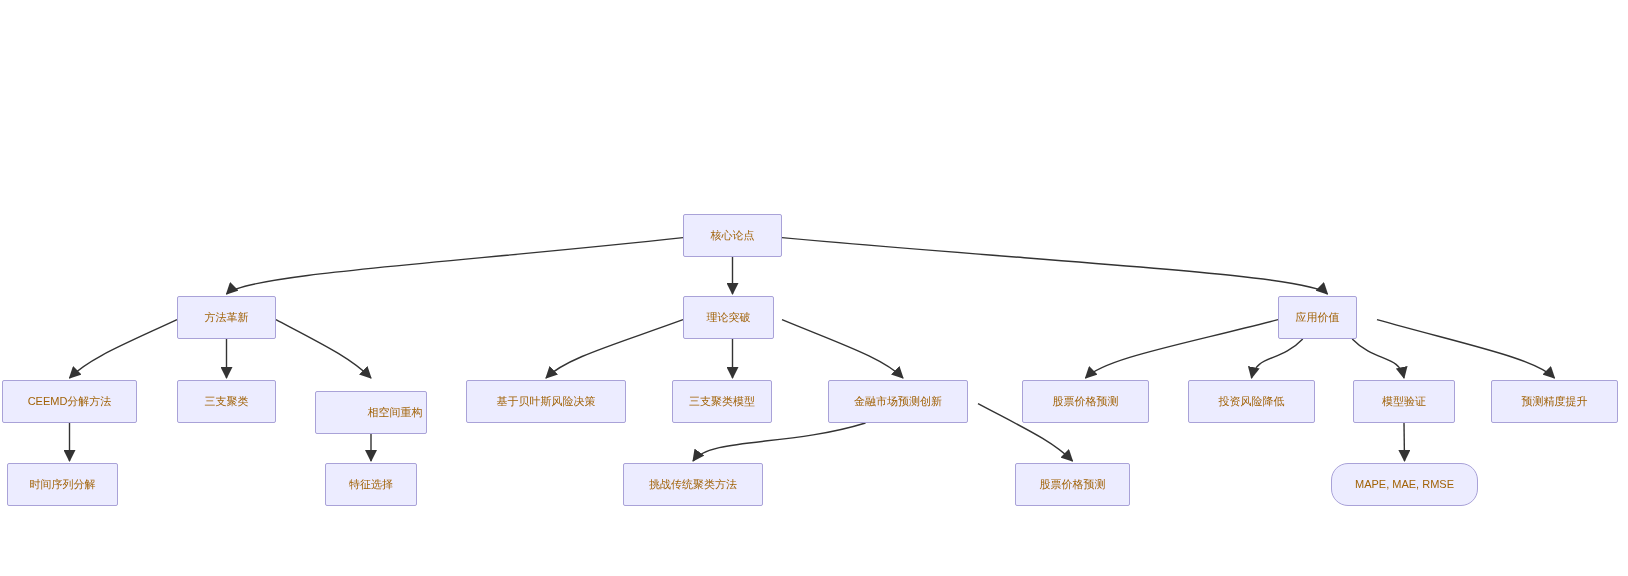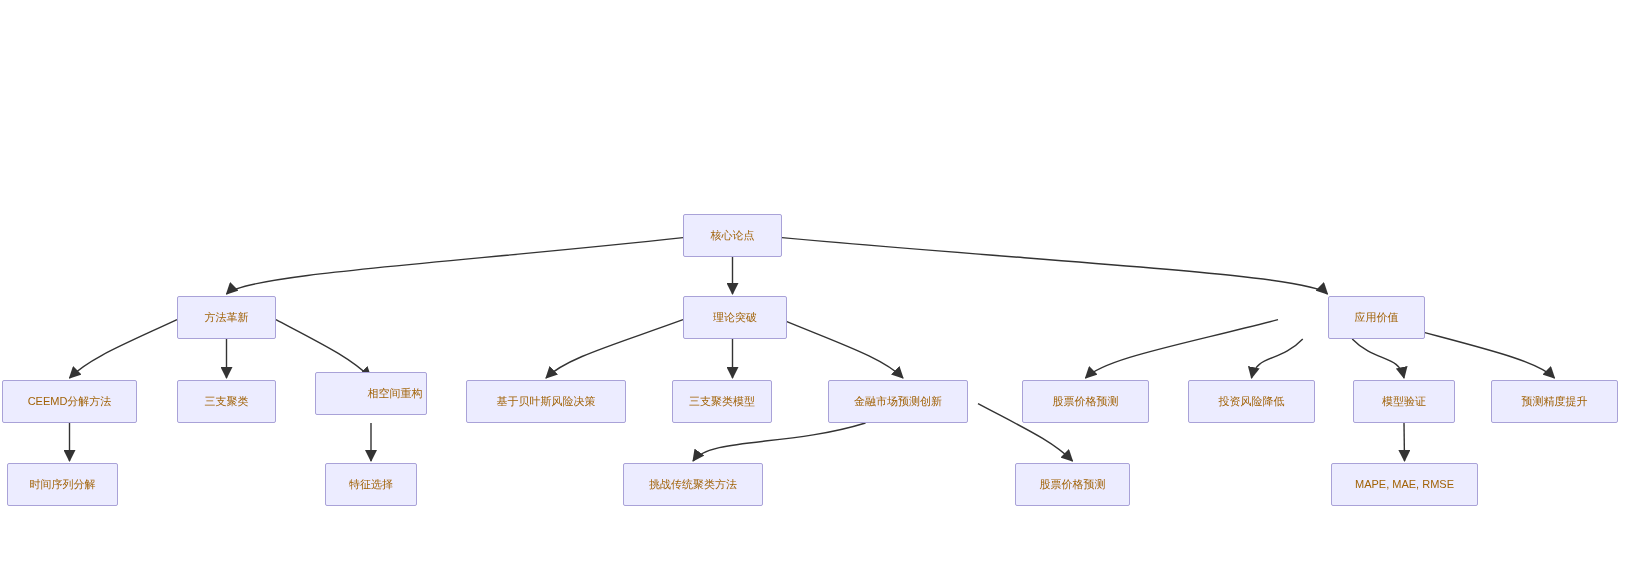--- a/index.html
+++ b/index.html
@@ -70,31 +70,31 @@
         <path class="edge" d="M 69.5 423 L 69.5 461" marker-end="url(#arrowhead)"></path>
         <path class="edge" d="M 371 423 L 371 461" marker-end="url(#arrowhead)"></path>
         <path class="edge" d="M 865.5 423 C 787.875 447, 710.25 437, 693 461" marker-end="url(#arrowhead)"></path>
         <path class="edge" d="M 978 403.65 C 1025.25 428.65, 1052.5 441, 1072.5 461" marker-end="url(#arrowhead)"></path>
         <path class="edge" d="M 1404 423 L 1404.5 461" marker-end="url(#arrowhead)"></path>
       </g>
   </svg>
   <div id="node-layer">
       <div class="node" style="left: 683px; top: 214px; width: 99px;">核心论点</div>
       <div class="node" style="left: 177px; top: 296px; width: 99px;">方法革新</div>
-      <div class="node" style="left: 683px; top: 296px; width: 104px;">理论突破</div>
-      <div class="node" style="left: 1328px; top: 296px; width: 97px;">应用价值</div>
+      <div class="node" style="left: 683px; top: 296px; width: 91px;">理论突破</div>
+      <div class="node" style="left: 1278px; top: 296px; width: 79px;">应用价值</div>
       <div class="node" style="left: 2px; top: 380px; width: 135px;">CEEMD分解方法</div>
       <div class="node" style="left: 177px; top: 380px; width: 99px;">三支聚类</div>
-      <div class="node" style="left: 315px; top: 372px; width: 112px; padding-left: 48px;">相空间重构</div>
+      <div class="node" style="left: 315px; top: 391px; width: 112px; padding-left: 48px;">相空间重构</div>
       <div class="node" style="left: 466px; top: 380px; width: 160px;">基于贝叶斯风险决策</div>
       <div class="node" style="left: 672px; top: 380px; width: 100px;">三支聚类模型</div>
       <div class="node" style="left: 828px; top: 380px; width: 140px;">金融市场预测创新</div>
       <div class="node" style="left: 1022px; top: 380px; width: 127px;">股票价格预测</div>
       <div class="node" style="left: 1188px; top: 380px; width: 127px;">投资风险降低</div>
       <div class="node" style="left: 1353px; top: 380px; width: 102px;">模型验证</div>
       <div class="node" style="left: 1491px; top: 380px; width: 127px;">预测精度提升</div>
       <div class="node" style="left: 7px; top: 463px; width: 111px;">时间序列分解</div>
       <div class="node" style="left: 325px; top: 463px; width: 92px;">特征选择</div>
       <div class="node" style="left: 623px; top: 463px; width: 140px;">挑战传统聚类方法</div>
       <div class="node" style="left: 1015px; top: 463px; width: 115px;">股票价格预测</div>
-      <div class="node" style="left: 1331px; top: 463px; width: 147px;">MAPE, MAE, RMSE</div>
+      <div class="node" style="left: 1331px; top: 463px; width: 147px; border-radius: 17px;">MAPE, MAE, RMSE</div>
     </div>
 </div>
 
 </body></html>

